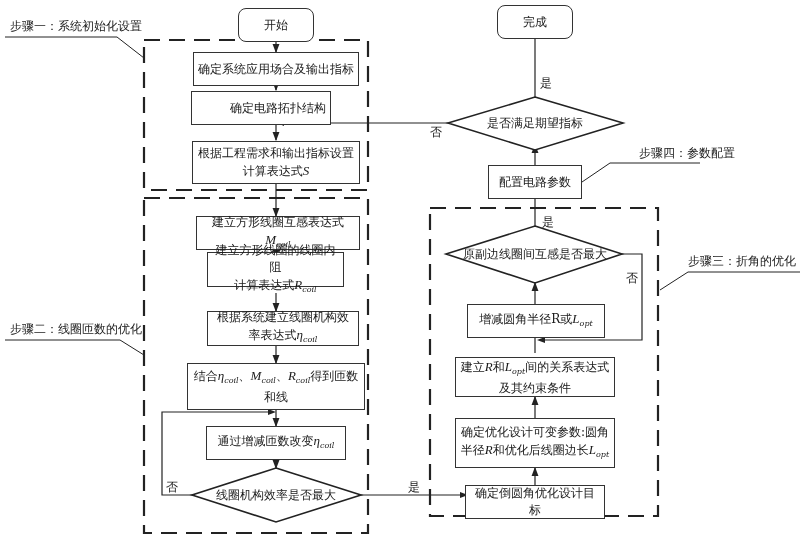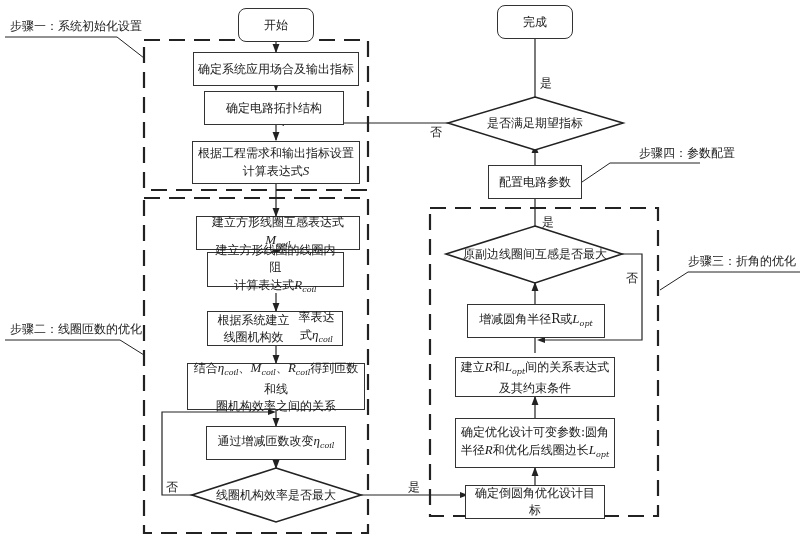--- a/index.html
+++ b/index.html
@@ -85,41 +85,40 @@
 </div>
 
 <div class="lbl" style="left:10px;top:18px;">步骤一：系统初始化设置</div>
 <div class="lbl" style="left:10px;top:321px;">步骤二：线圈匝数的优化</div>
 <div class="lbl" style="left:688px;top:253px;">步骤三：折角的优化</div>
 <div class="lbl" style="left:614px;top:145px;margin-left:25px;">步骤四：参数配置</div>
 
 <div class="node" style="left:193px;top:52px;width:166px;height:21px;">
   <span>确定系统应用场合及输出指标</span>
 </div>
-<div class="node" style="left:204px;top:91px;width:140px;height:22px;">
+<div class="node" style="left:191px;top:91px;width:140px;height:22px;justify-content:flex-end;">
   <span>确定电路拓扑结构</span>
 </div>
 <div class="node" style="left:192px;top:141px;width:168px;height:43px;flex-direction:column;">
   <span>根据工程需求和输出指标设置</span>
   <span><span>计算表达式</span><i class="v">S</i></span>
 </div>
 <div class="node" style="left:196px;top:216px;width:164px;height:25px;">
   <span><span>建立方形线圈互感表达式</span><i class="v">M</i><span class="sub">coil</span></span>
 </div>
 <div class="node" style="left:207px;top:252px;width:137px;height:35px;flex-direction:column;">
   <span>建立方形线圈的线圈内阻</span>
   <span><span>计算表达式</span><i class="v">R</i><span class="sub">coil</span></span>
 </div>
-<div class="node" style="left:207px;top:311px;width:136px;height:35px;flex-direction:row;">
+<div class="node" style="left:207px;top:311px;width:152px;height:35px;flex-direction:column;">
   <span>根据系统建立线圈机构效</span>
   <span><span>率表达式</span><i class="v">η</i><span class="sub">coil</span></span>
 </div>
 <div class="node" style="left:187px;top:363px;width:178px;height:47px;flex-direction:column;">
   <span><span>结合</span><i class="v">η</i><span class="sub">coil</span><span>、</span><i class="v">M</i><span class="sub">coil</span><span>、</span><i class="v">R</i><span class="sub">coil</span><span>得到匝数和线</span></span>
-  <span>圈机构效率之间的关系</span>
 </div>
 <div class="node" style="left:206px;top:426px;width:140px;height:22px;">
   <span><span>通过增减匝数改变</span><i class="v">η</i><span class="sub">coil</span></span>
 </div>
 <div class="dtext" style="left:206px;top:487px;width:140px;">线圈机构效率是否最大</div>
 
 <div class="node" style="left:465px;top:485px;width:140px;height:25px;">
   <span>确定倒圆角优化设计目标</span>
 </div>
 <div class="node" style="left:455px;top:418px;width:160px;height:50px;flex-direction:column;">

